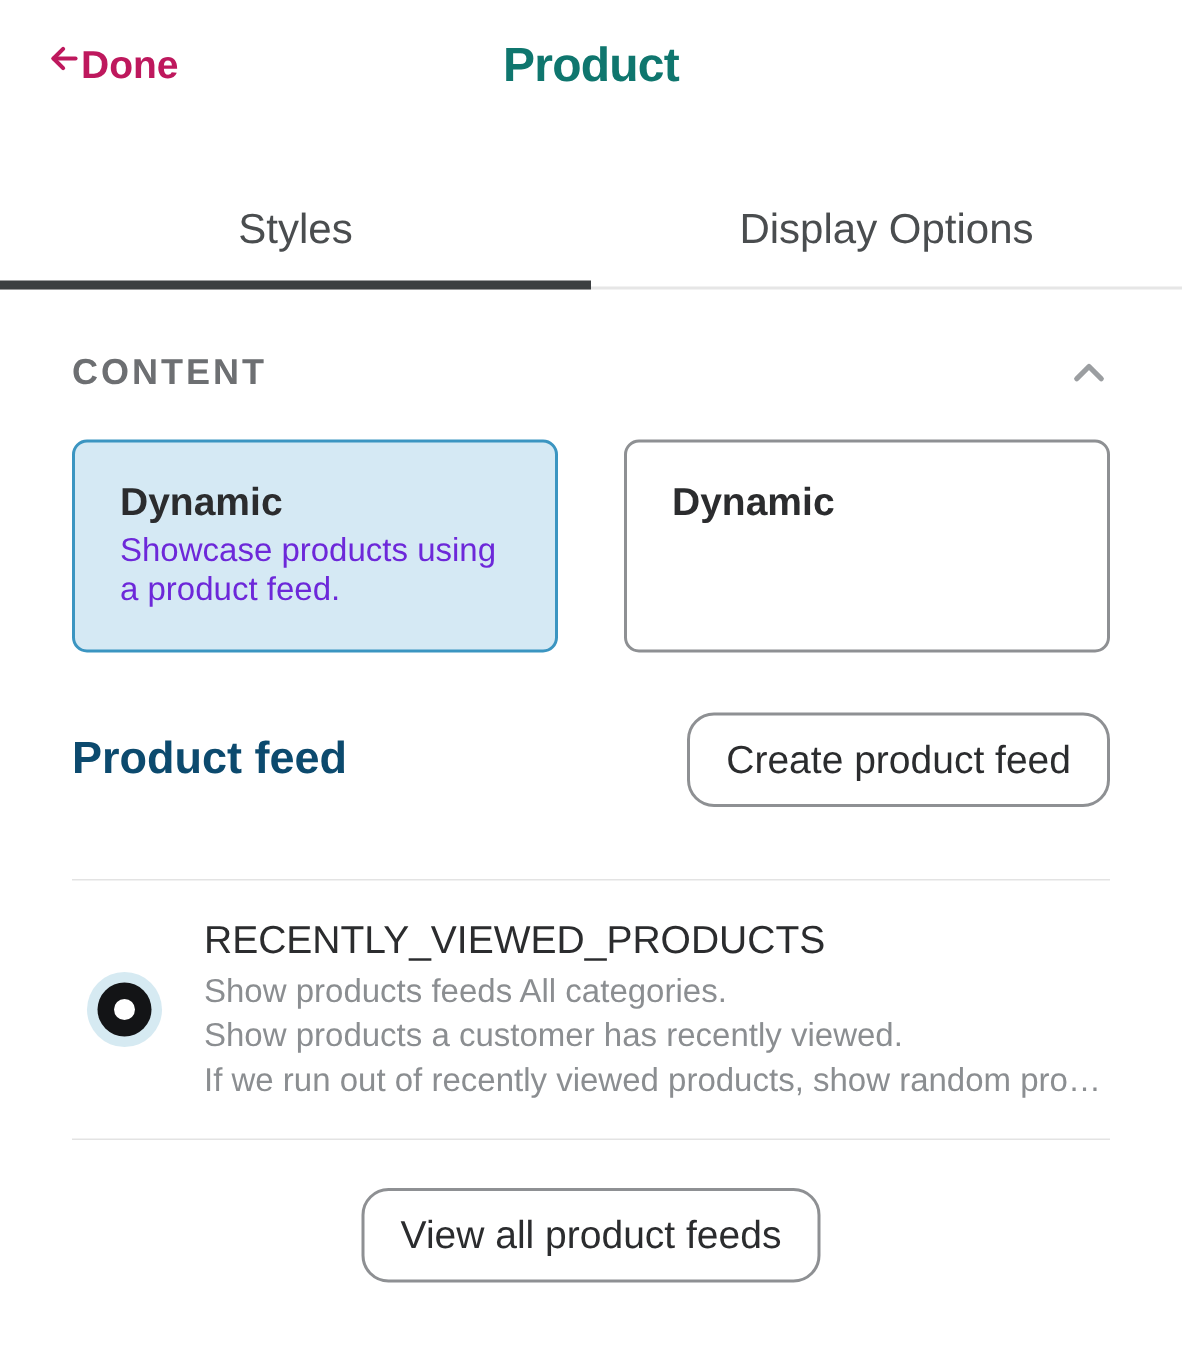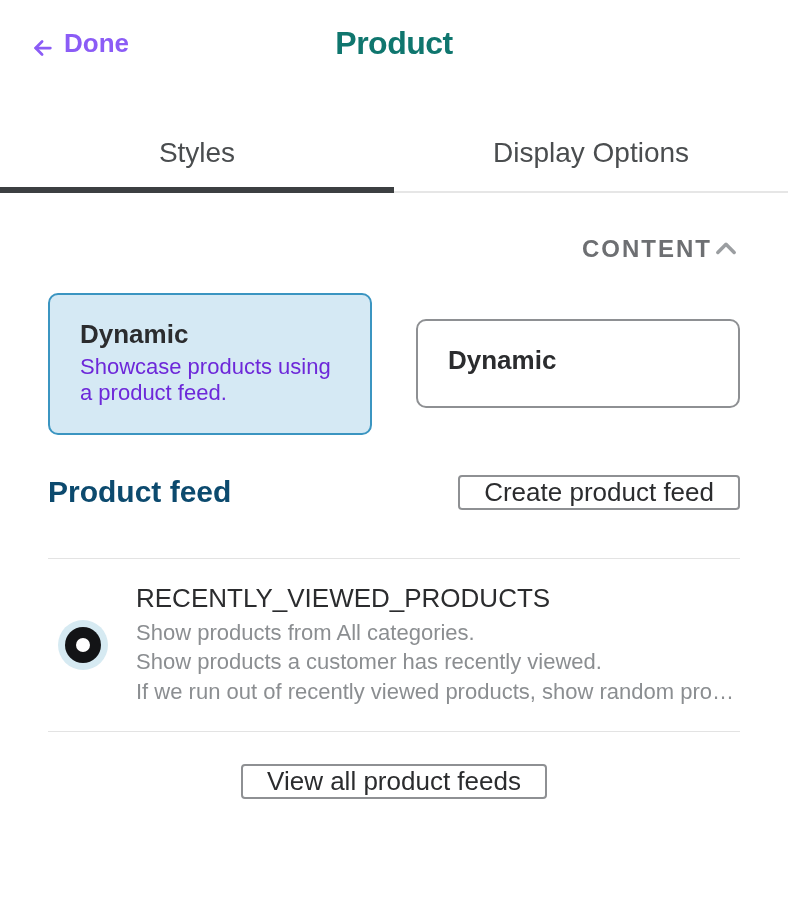--- a/index.html
+++ b/index.html
@@ -14,23 +14,22 @@
 
   
   .header {
     position: relative;
     display: flex;
     align-items: center;
     padding: 28px 32px 10px 32px;
   }
   .back-btn {
     display: flex;
-    align-items: flex-end;
-    gap: 10px;
-    color: #8b5cf6;
+    align-items: flex-start;
+    color: #be185d;
     cursor: pointer;
     font-size: 26px;
     font-weight: 600;
   }
   .back-btn svg { width: 22px; height: 22px; }
   .title-wrap {
     position: absolute;
     left: 0; right: 0;
     display: flex;
     justify-content: center;
@@ -63,40 +62,39 @@
     position: absolute;
     left: 0; right: 0; bottom: -2px;
     height: 6px;
     background: #3c3f41;
   }
 
   
   .section-row {
     display: flex;
     align-items: center;
-    justify-content: flex-end;
+    justify-content: space-between;
     padding: 42px 48px 30px 48px;
   }
   .section-label {
     font-size: 24px;
     font-weight: 700;
     color: #6d6f72;
     letter-spacing: 2px;
   }
   .chevron {
     width: 28px; height: 28px;
     color: #9b9ea1;
   }
 
   
   .cards {
     display: flex;
     gap: 44px;
     padding: 0 48px;
-    align-items: center;
   }
   .card {
     flex: 1;
     border: 2px solid #8e9093;
     border-radius: 10px;
     padding: 24px 30px 26px 30px;
     cursor: pointer;
   }
   .card.selected {
     border-color: #3b95c1;
@@ -121,23 +119,23 @@
     justify-content: space-between;
     padding: 40px 48px 28px 48px;
   }
   .feed-title {
     font-size: 30px;
     font-weight: 700;
     color: #0c4a6e;
   }
   .btn-outline {
     border: 2px solid #8e9093;
-    border-radius: 4px;
+    border-radius: 18px;
     background: #fff;
-    padding: 0 24px;
+    padding: 14px 24px;
     font-size: 26px;
     color: #2b2c2e;
     cursor: pointer;
   }
 
   
   .feed-item {
     border-top: 1px solid #e3e3e3;
     border-bottom: 1px solid #e3e3e3;
     margin: 20px 48px 0 48px;
@@ -239,21 +237,21 @@
 </div>
 
 <div class="feed-item">
   <div class="radio">
     <div class="radio-inner1">
       <div class="radio-inner2"></div>
     </div>
   </div>
   <div class="feed-text">
     <div class="feed-name">RECENTLY_VIEWED_PRODUCTS</div>
-    <div class="feed-line">Show products from All categories.</div>
+    <div class="feed-line">Show products feeds All categories.</div>
     <div class="feed-line">Show products a customer has recently viewed.</div>
     <div class="feed-line truncate">If we run out of recently viewed products, show random products.</div>
   </div>
 </div>
 
 <div class="view-all-wrap">
   <button class="btn-outline">View all product feeds</button>
 </div>
 
 </body></html>

